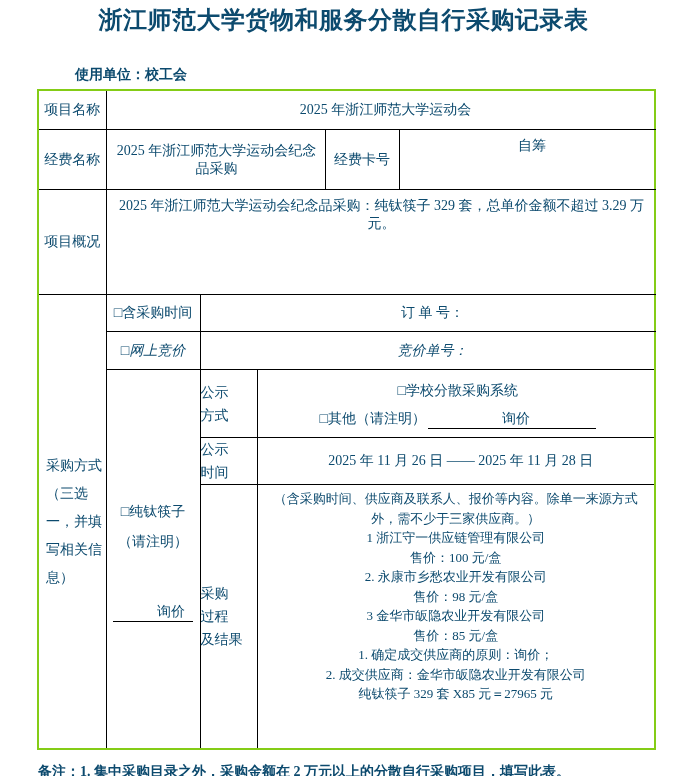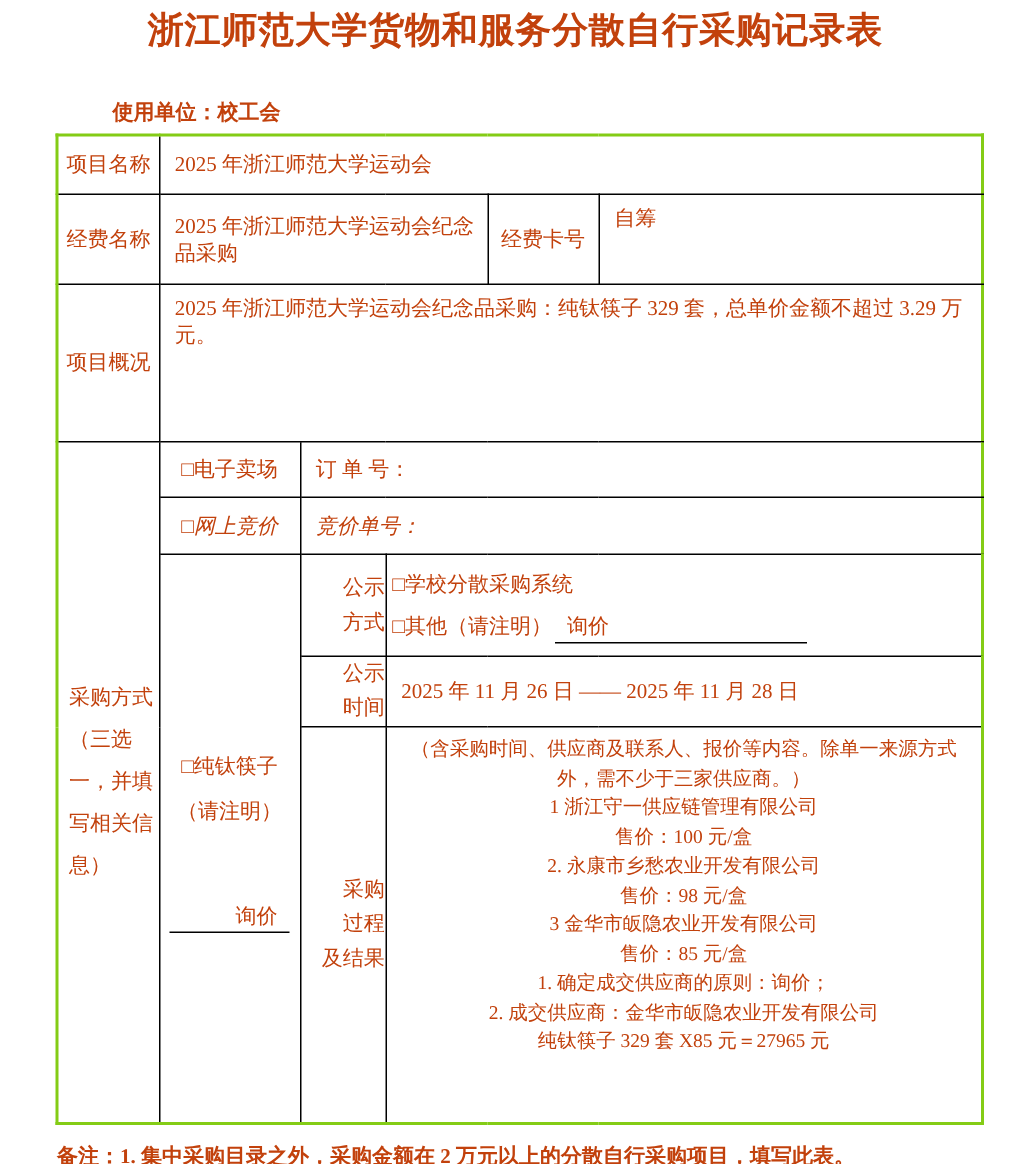--- a/index.html
+++ b/index.html
@@ -1,49 +1,49 @@
 <!DOCTYPE html>
 <html><head>
 <meta charset="utf-8">
 <style>
   html,body { margin:0; padding:0; background:#ffffff; }
   .page {
     position:relative; width:687px; height:776px; background:#ffffff;
-    color:#c2410c; overflow:hidden;
+    color:#0c4a6e; overflow:hidden;
     font-family:"Liberation Serif","DejaVu Serif",serif;
   }
   .title {
     margin:4px 0 0 0; text-align:center;
     font-size:24px; font-weight:bold; letter-spacing:0.5px;
   }
   .user-unit {
     margin:30px 0 0 75px; font-size:14px; font-weight:bold;
   }
   table.form {
     border-collapse:collapse; table-layout:fixed;
     margin:5px 16px 0 37px; width:617px;
     border:2px solid #84cc16;
   }
-  td { border:1px solid #000; padding:0; font-size:14px; vertical-align:middle; }
+  td { border:1px solid #000; padding:0; font-size:14px; vertical-align:middle;text-align:center; }
   .lbl { text-align:center; }
   .content { padding-left:10px; }
   .v-top { vertical-align:top; padding-top:7px; }
   .h-r1 td { height:38px; }
   .h-r2 td { height:52px; }
   .h-r3 td { height:97px; }
   .h-r4 td { height:36px; }
   .h-r5 td { height:37px;font-style:italic; }
   .h-r6 td { height:65px; }
   .h-r7 td { height:44px; }
   .h-r8 td { height:259px; }
   .method-label {
     white-space:pre-line; text-align:left; padding-left:7px;
     line-height:28px; vertical-align:middle;
   }
-  .small-label { white-space:pre-line; line-height:23px; text-align:right; }
+  .small-label { white-space:pre-line; line-height:23px; text-align:left; }
   .option-cell { text-align:center; }
   .other-cell { text-align:center; vertical-align:middle; }
   .other-label { white-space:pre-line; line-height:30px; display:inline; }
   .other-fill {
     display:inline-block; width:80px; box-sizing:border-box;
     border-bottom:1px solid #000; margin-top:46px;
     text-align:right; padding-right:8px; line-height:18px;
   }
   .pub-content { padding-left:4px; line-height:28px; padding-top:2px; }
   .fill-underline {
@@ -96,21 +96,21 @@
       <td class="content wrap2 v-top" colspan="5">2025 年浙江师范大学运动会纪念品采购：纯钛筷子 329 套，总单价金额不超过 3.29 万元。</td>
     </tr>
 
     <tr class="h-r4">
       <td class="method-label" rowspan="5">采购方式
 （三选
 一，并填
 写相关信
 息）</td>
       <td class="option-cell">
-        <span>□</span><span>电子卖场</span>
+        <span>□</span><span>含采购时间</span>
       </td>
       <td class="content" colspan="4">订 单 号：</td>
     </tr>
 
     <tr class="h-r5">
       <td class="option-cell">
         <span>□</span><span>网上竞价</span>
       </td>
       <td class="content" colspan="4">竞价单号：</td>
     </tr>

